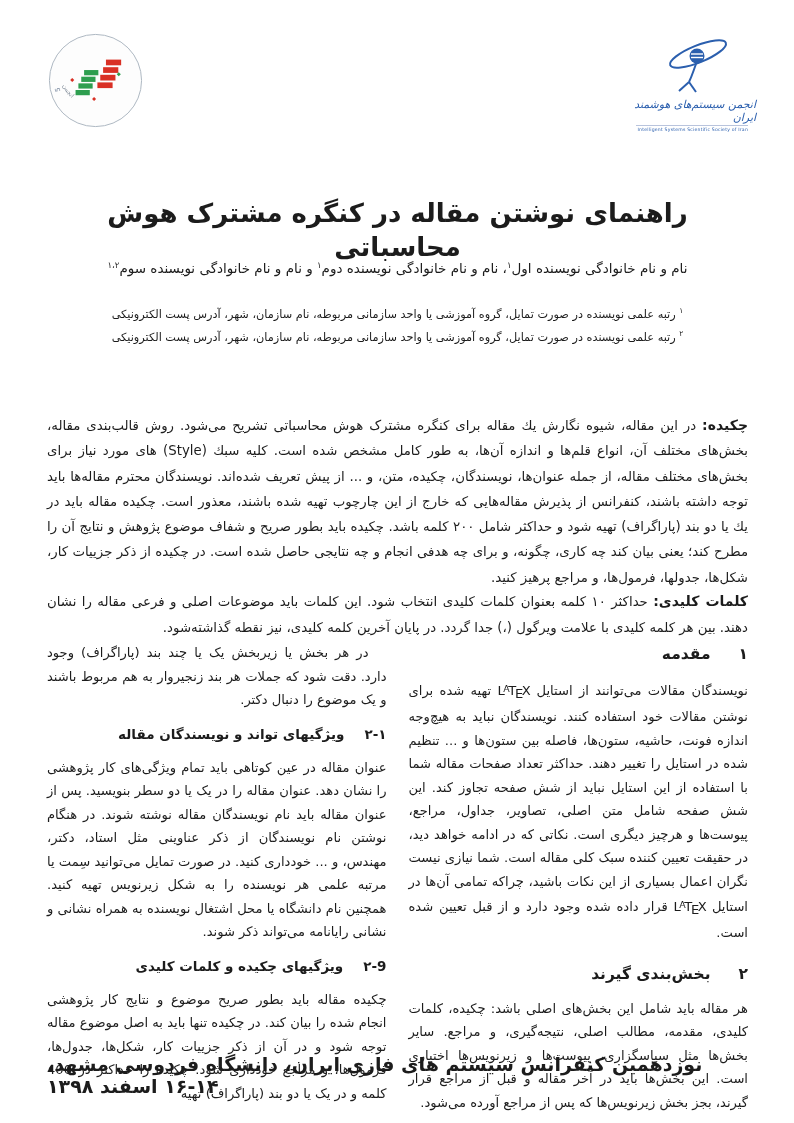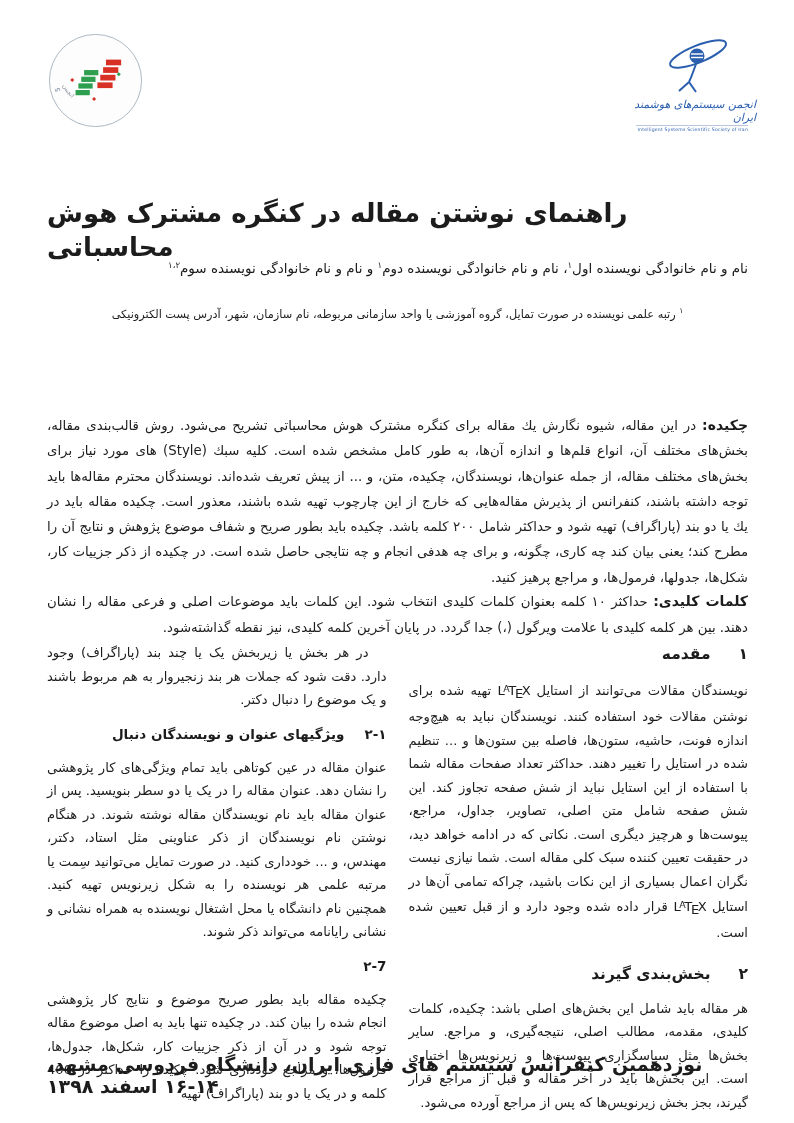--- a/index.html
+++ b/index.html
@@ -17,23 +17,23 @@
   .logo-isssi{position:absolute; right:-8px; top:36px; width:128px; height:92px; text-align:right;}
   .isssi-fa{font-size:11px; color:var(--logo-blue); line-height:13px; font-style:italic;}
   .isssi-en{font-size:4.6px; color:var(--logo-blue); direction:ltr; letter-spacing:.2px;
             border-top:.5px solid #b9c4dd; padding-top:1px; margin:1px 8px 0 8px;}
   .congress-line{
     position:absolute; top:90px; left:118px; right:128px; text-align:center;
     font-weight:bold; font-size:13.5px; line-height:17px;
   }
 
   
-  .paper-title{position:absolute; top:184px; left:0; right:0; text-align:left;
+  .paper-title{position:absolute; top:184px; left:0; right:0; text-align:center;
     font-weight:bold; font-size:26px; line-height:34px;margin-top:12px;}
-  .authors{position:absolute; top:260px; left:0; right:0; text-align:right; font-size:13.5px;}
+  .authors{position:absolute; top:260px; left:0; right:0; text-align:center; font-size:13.5px;}
   .authors sup{font-size:8.5px;}
   .affils{position:absolute; top:304px; left:0; right:0; text-align:center;
     font-size:11.3px; line-height:22.5px;}
   .affils sup{font-size:7.5px;}
 
   
   .abstract{position:absolute; top:397px; left:0; right:0;
     font-size:13.3px; line-height:25.3px; text-align:justify;margin-top:16px;}
   .keywords{position:absolute; top:576px; left:0; right:0;
     font-size:13.3px; line-height:25.3px; text-align:justify;}
@@ -124,20 +124,21 @@
       </div>
 
     </div>
 
     <h1 class="paper-title">راهنمای نوشتن مقاله در کنگره مشترک هوش محاسباتی</h1>
 
     <div class="authors">نام و نام خانوادگی نویسنده اول<sup>۱</sup>، نام و نام خانوادگی نویسنده دوم<sup>۱</sup> و نام و نام خانوادگی نویسنده سوم<sup>۱،۲</sup></div>
 
     <div class="affils">
       <div><sup>۱</sup> <span>رتبه علمی نویسنده در صورت تمایل، گروه آموزشی یا واحد سازمانی مربوطه، نام سازمان، شهر، آدرس پست الکترونیکی</span></div>
+      <div><sup>۲</sup> <span>رتبه علمی نویسنده در صورت تمایل، گروه آموزشی یا واحد سازمانی مربوطه، نام سازمان، شهر، آدرس پست الکترونیکی</span></div>
     </div>
 
     <p class="abstract"><span class="runin">چکیده:</span><span> در این مقاله، شیوه نگارش یك مقاله برای کنگره مشترک هوش محاسباتی تشریح می‌شود. روش قالب‌بندی مقاله، بخش‌های مختلف آن، انواع قلم‌ها و اندازه آن‌ها، به طور کامل مشخص شده است. کلیه سبك (Style) های مورد نیاز برای بخش‌های مختلف مقاله، از جمله عنوان‌ها، نویسندگان، چکیده، متن، و ... از پیش تعریف شده‌اند. نویسندگان محترم مقاله‌ها باید توجه داشته باشند، کنفرانس از پذیرش مقاله‌هایی که خارج از این چارچوب تهیه شده باشند، معذور است. چکیده مقاله باید در یك یا دو بند (پاراگراف) تهیه شود و حداکثر شامل ۲۰۰ کلمه باشد. چکیده باید بطور صریح و شفاف موضوع پژوهش و نتایج آن را مطرح کند؛ یعنی بیان کند چه کاری، چگونه، و برای چه هدفی انجام و چه نتایجی حاصل شده است. در چکیده از ذکر جزییات کار، شکل‌ها، جدولها، فرمول‌ها، و مراجع پرهیز کنید.</span></p>
 
     <p class="keywords"><span class="runin">کلمات کلیدی:</span><span> حداکثر ۱۰ کلمه بعنوان کلمات کلیدی انتخاب شود. این کلمات باید موضوعات اصلی و فرعی مقاله را نشان دهند. بین هر کلمه کلیدی با علامت ویرگول (،) جدا گردد. در پایان آخرین کلمه کلیدی، نیز نقطه گذاشته‌شود.</span></p>
 
     <div class="columns">
 
       <div class="col">
         <div class="sec-h">
@@ -151,26 +152,27 @@
           <span>بخش‌بندی گیرند</span>
         </div>
         <p>هر مقاله باید شامل این بخش‌های اصلی باشد:  چکیده، کلمات کلیدی، مقدمه، مطالب اصلی، نتیجه‌گیری، و مراجع.  سایر بخش‌ها مثل سپاسگزاری، پیوست‌ها و زیرنویس‌ها اختیاری است. این بخش‌ها باید در آخر مقاله و قبل از مراجع قرار گیرند، بجز بخش زیرنویس‌ها که پس از مراجع آورده می‌شود.</p>
       </div>
 
       <div class="col">
         <p class="indent-first">در هر بخش یا زیربخش یک یا چند بند (پاراگراف) وجود دارد. دقت شود که جملات هر بند زنجیروار به هم مربوط باشند و یک موضوع را دنبال دکتر.</p>
 
         <div class="subsec-h">
           <span class="sec-num">۲-۱</span>
-          <span>ویژگیهای عنوان و نویسندگان دنبال</span>
+          <span>ویژگیهای تواند و نویسندگان مقاله</span>
         </div>
         <p>عنوان مقاله در عین کوتاهی باید تمام ویژگی‌های کار پژوهشی را نشان دهد. عنوان مقاله را در یک یا دو سطر بنویسید. پس از عنوان مقاله باید نام نویسندگان مقاله نوشته شوند. در هنگام نوشتن نام نویسندگان از ذکر عناوینی مثل استاد، دکتر، مهندس، و ... خودداری کنید. در صورت تمایل می‌توانید سِمت یا مرتبه علمی هر نویسنده را به شکل زیرنویس تهیه کنید. همچنین نام دانشگاه یا محل اشتغال نویسنده به همراه نشانی و نشانی رایانامه می‌تواند ذکر شوند.</p>
 
         <div class="subsec-h">
-          <span class="sec-num">۲-7</span>
+          <span class="sec-num">۲-9</span>
+          <span>ویژگیهای چکیده و کلمات کلیدی</span>
         </div>
         <p>چکیده مقاله باید بطور صریح موضوع و نتایج کار پژوهشی انجام شده را بیان کند. در چکیده تنها باید به اصل موضوع مقاله توجه شود و در آن از ذکر جزییات کار، شکل‌ها، جدول‌ها، فرمول‌ها، و مراجع خودداری شود. چکیده را حداکثر در 400 کلمه و در یک یا دو بند (پاراگراف) تهیه</p>
       </div>
     </div>
 
     <div class="page-footer">نوزدهمین کنفرانس سیستم های فازی ایران، دانشگاه فردوسی مشهد، ۱۴-۱۶ اسفند ۱۳۹۸</div>
 
   </div>
 </div>
 

